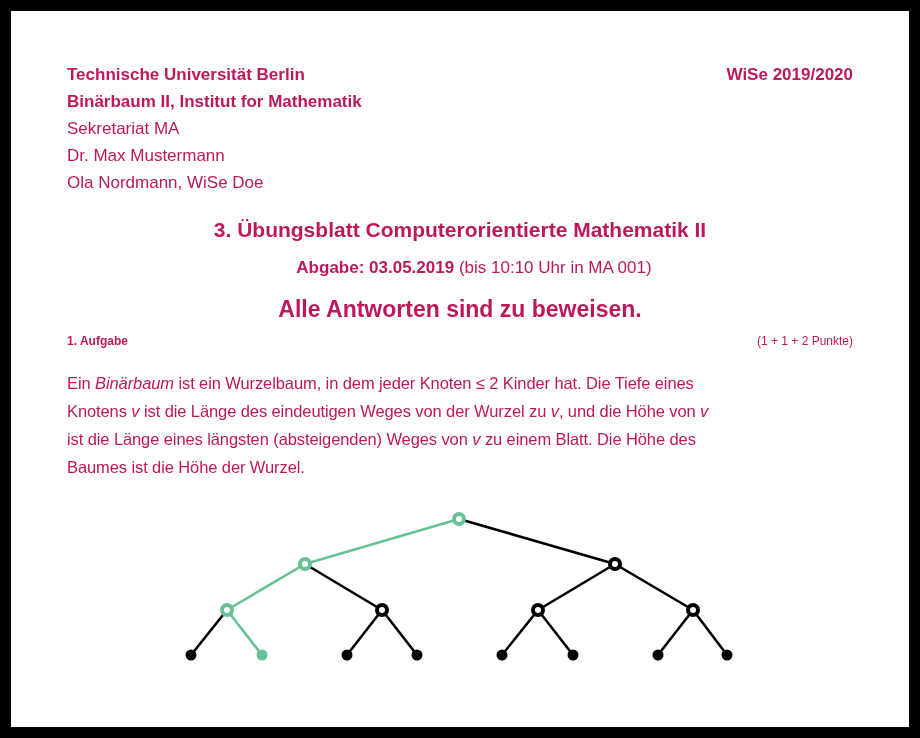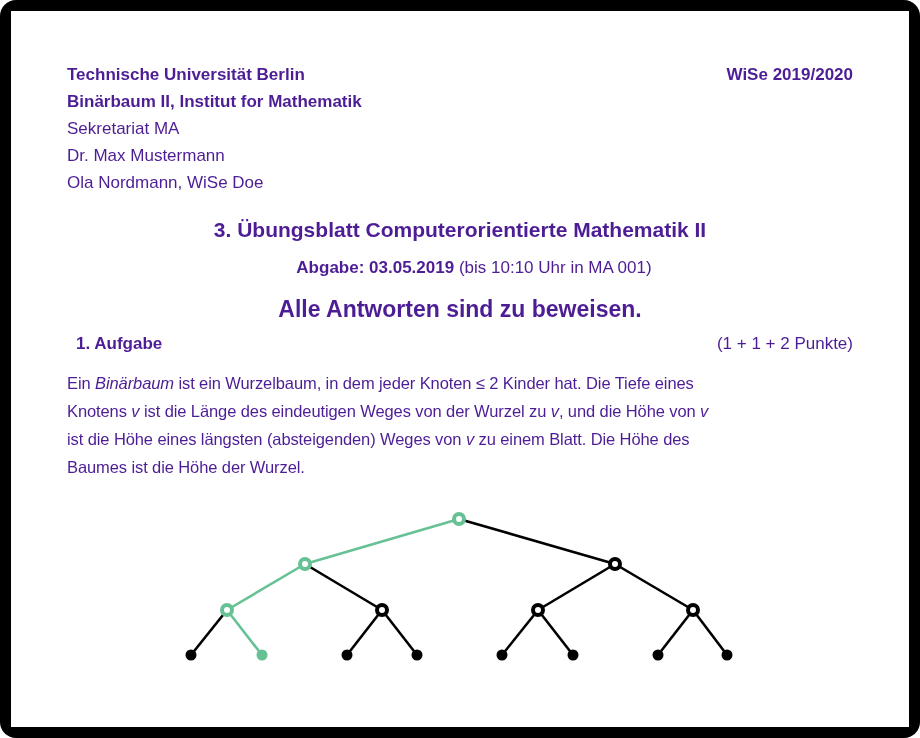--- a/index.html
+++ b/index.html
@@ -3,22 +3,21 @@
 <meta charset="utf-8">
 <style>
   html, body { margin: 0; padding: 0; background: #ffffff; }
   .page {
     position: relative;
     width: 920px;
     height: 738px;
     background: #ffffff;
     overflow: hidden;
     font-family: "Liberation Sans", sans-serif;
-    color: #4c1d95;
-    border-radius: 16px;
+    color: #be185d;
   }
   .frame {
     position: absolute;
     inset: 0;
     border: 11px solid #000000;
     box-sizing: border-box;
   }
   .b { font-weight: bold; }
   .i { font-style: italic; text-align: right; }
 
@@ -49,24 +48,24 @@
     padding-left: 28px;
   }
   .note {
     position: absolute;
     top: 296px; left: 0; right: 0;
     text-align: center;
     font-size: 23px;
   }
   .exercise-row {
     position: absolute;
-    top: 334px; left: 76px; right: 67px;
+    top: 334px; left: 67px; right: 67px;
     display: flex;
     justify-content: space-between;
-    font-size: 17px;
+    font-size: 12px;
     gap: 45px;
   }
   .paragraph {
     position: absolute;
     top: 369px; left: 67px; right: 67px;
     font-size: 16.5px;
     line-height: 28px;
     letter-spacing: -0.1px;
   }
   .paragraph .pline { white-space: nowrap; }
@@ -104,21 +103,21 @@
   <div class="note b">Alle Antworten sind zu beweisen.</div>
 
   <div class="exercise-row">
     <span class="b">1. Aufgabe</span>
     <span>(1 + 1 + 2 Punkte)</span>
   </div>
 
   <div class="paragraph" id="paragraph">
       <div class="pline"><span>Ein </span><span class="i">Binärbaum</span><span> ist ein Wurzelbaum, in dem jeder Knoten ≤ 2 Kinder hat. Die Tiefe eines</span></div>
       <div class="pline"><span>Knotens </span><span class="i">v</span><span> ist die Länge des eindeutigen Weges von der Wurzel zu </span><span class="i">v</span><span>, und die Höhe von </span><span class="i">v</span></div>
-      <div class="pline"><span>ist die Höhe eines längsten (absteigenden) Weges von </span><span class="i">v</span><span> zu einem Blatt. Die Höhe des</span></div>
+      <div class="pline"><span>ist die Länge eines längsten (absteigenden) Weges von </span><span class="i">v</span><span> zu einem Blatt. Die Höhe des</span></div>
       <div class="pline"><span>Baumes ist die Höhe der Wurzel.</span></div>
     </div>
 
   <svg id="tree-svg" viewBox="0 0 920 738">
       <line x1="459" y1="519" x2="305" y2="564" stroke="#66C194" stroke-width="2.6"></line>
       <line x1="459" y1="519" x2="615" y2="564" stroke="#000000" stroke-width="2.6"></line>
       <line x1="305" y1="564" x2="227" y2="610" stroke="#66C194" stroke-width="2.6"></line>
       <line x1="305" y1="564" x2="382" y2="610" stroke="#000000" stroke-width="2.6"></line>
       <line x1="615" y1="564" x2="538" y2="610" stroke="#000000" stroke-width="2.6"></line>
       <line x1="615" y1="564" x2="693" y2="610" stroke="#000000" stroke-width="2.6"></line>

